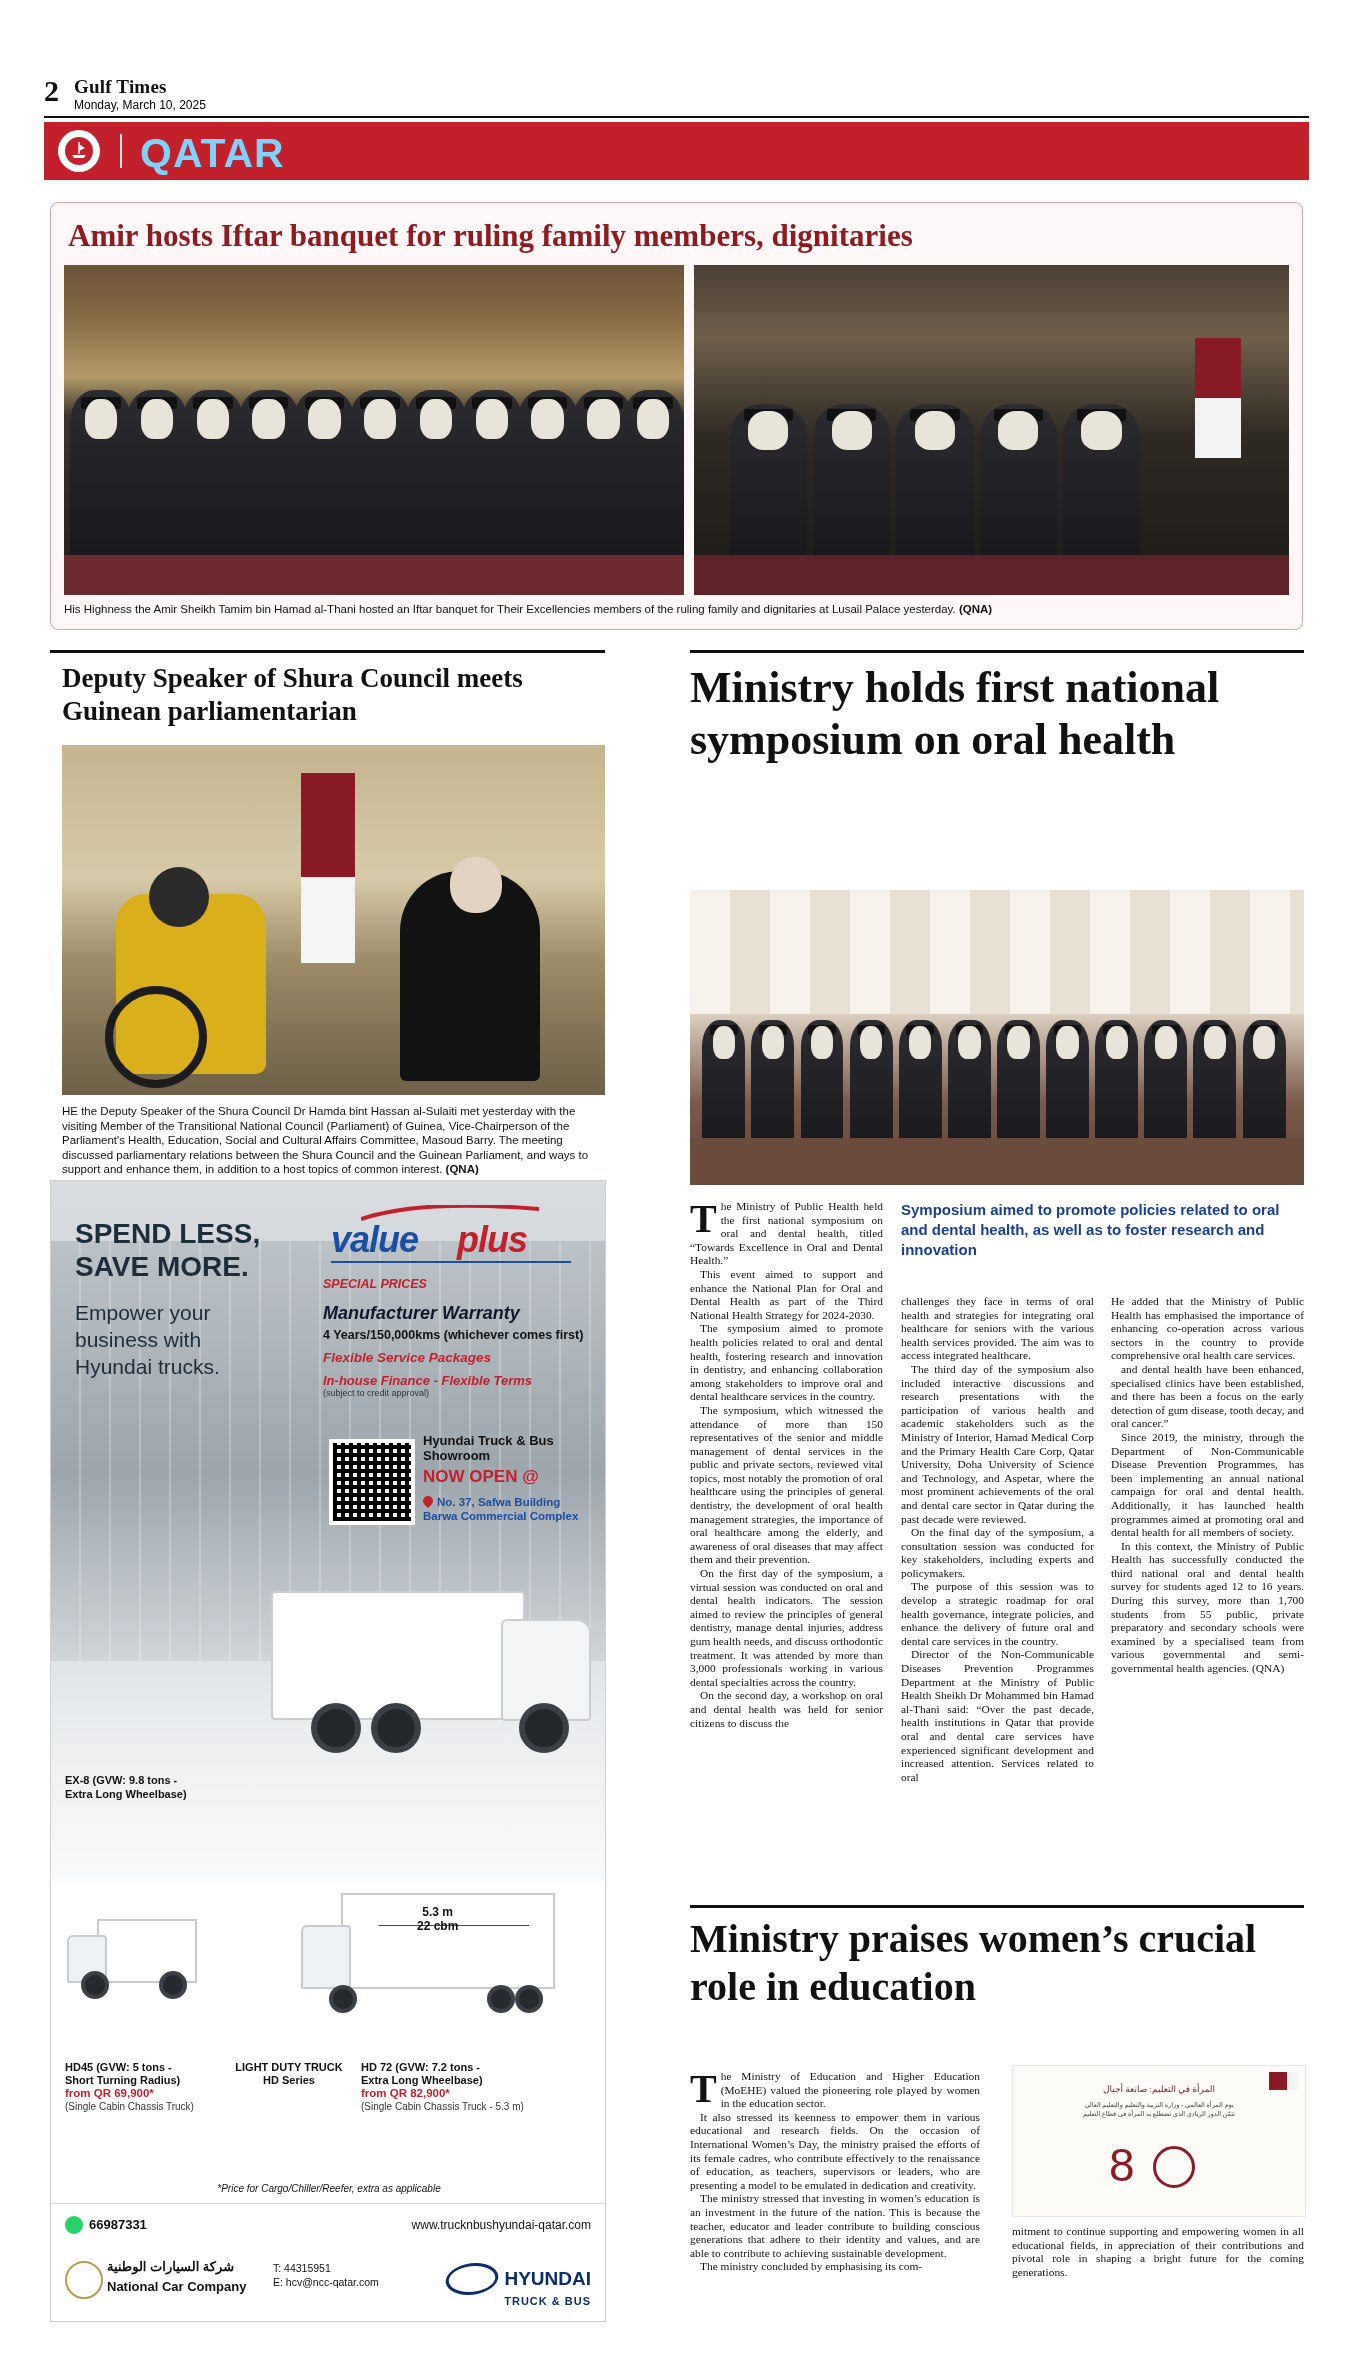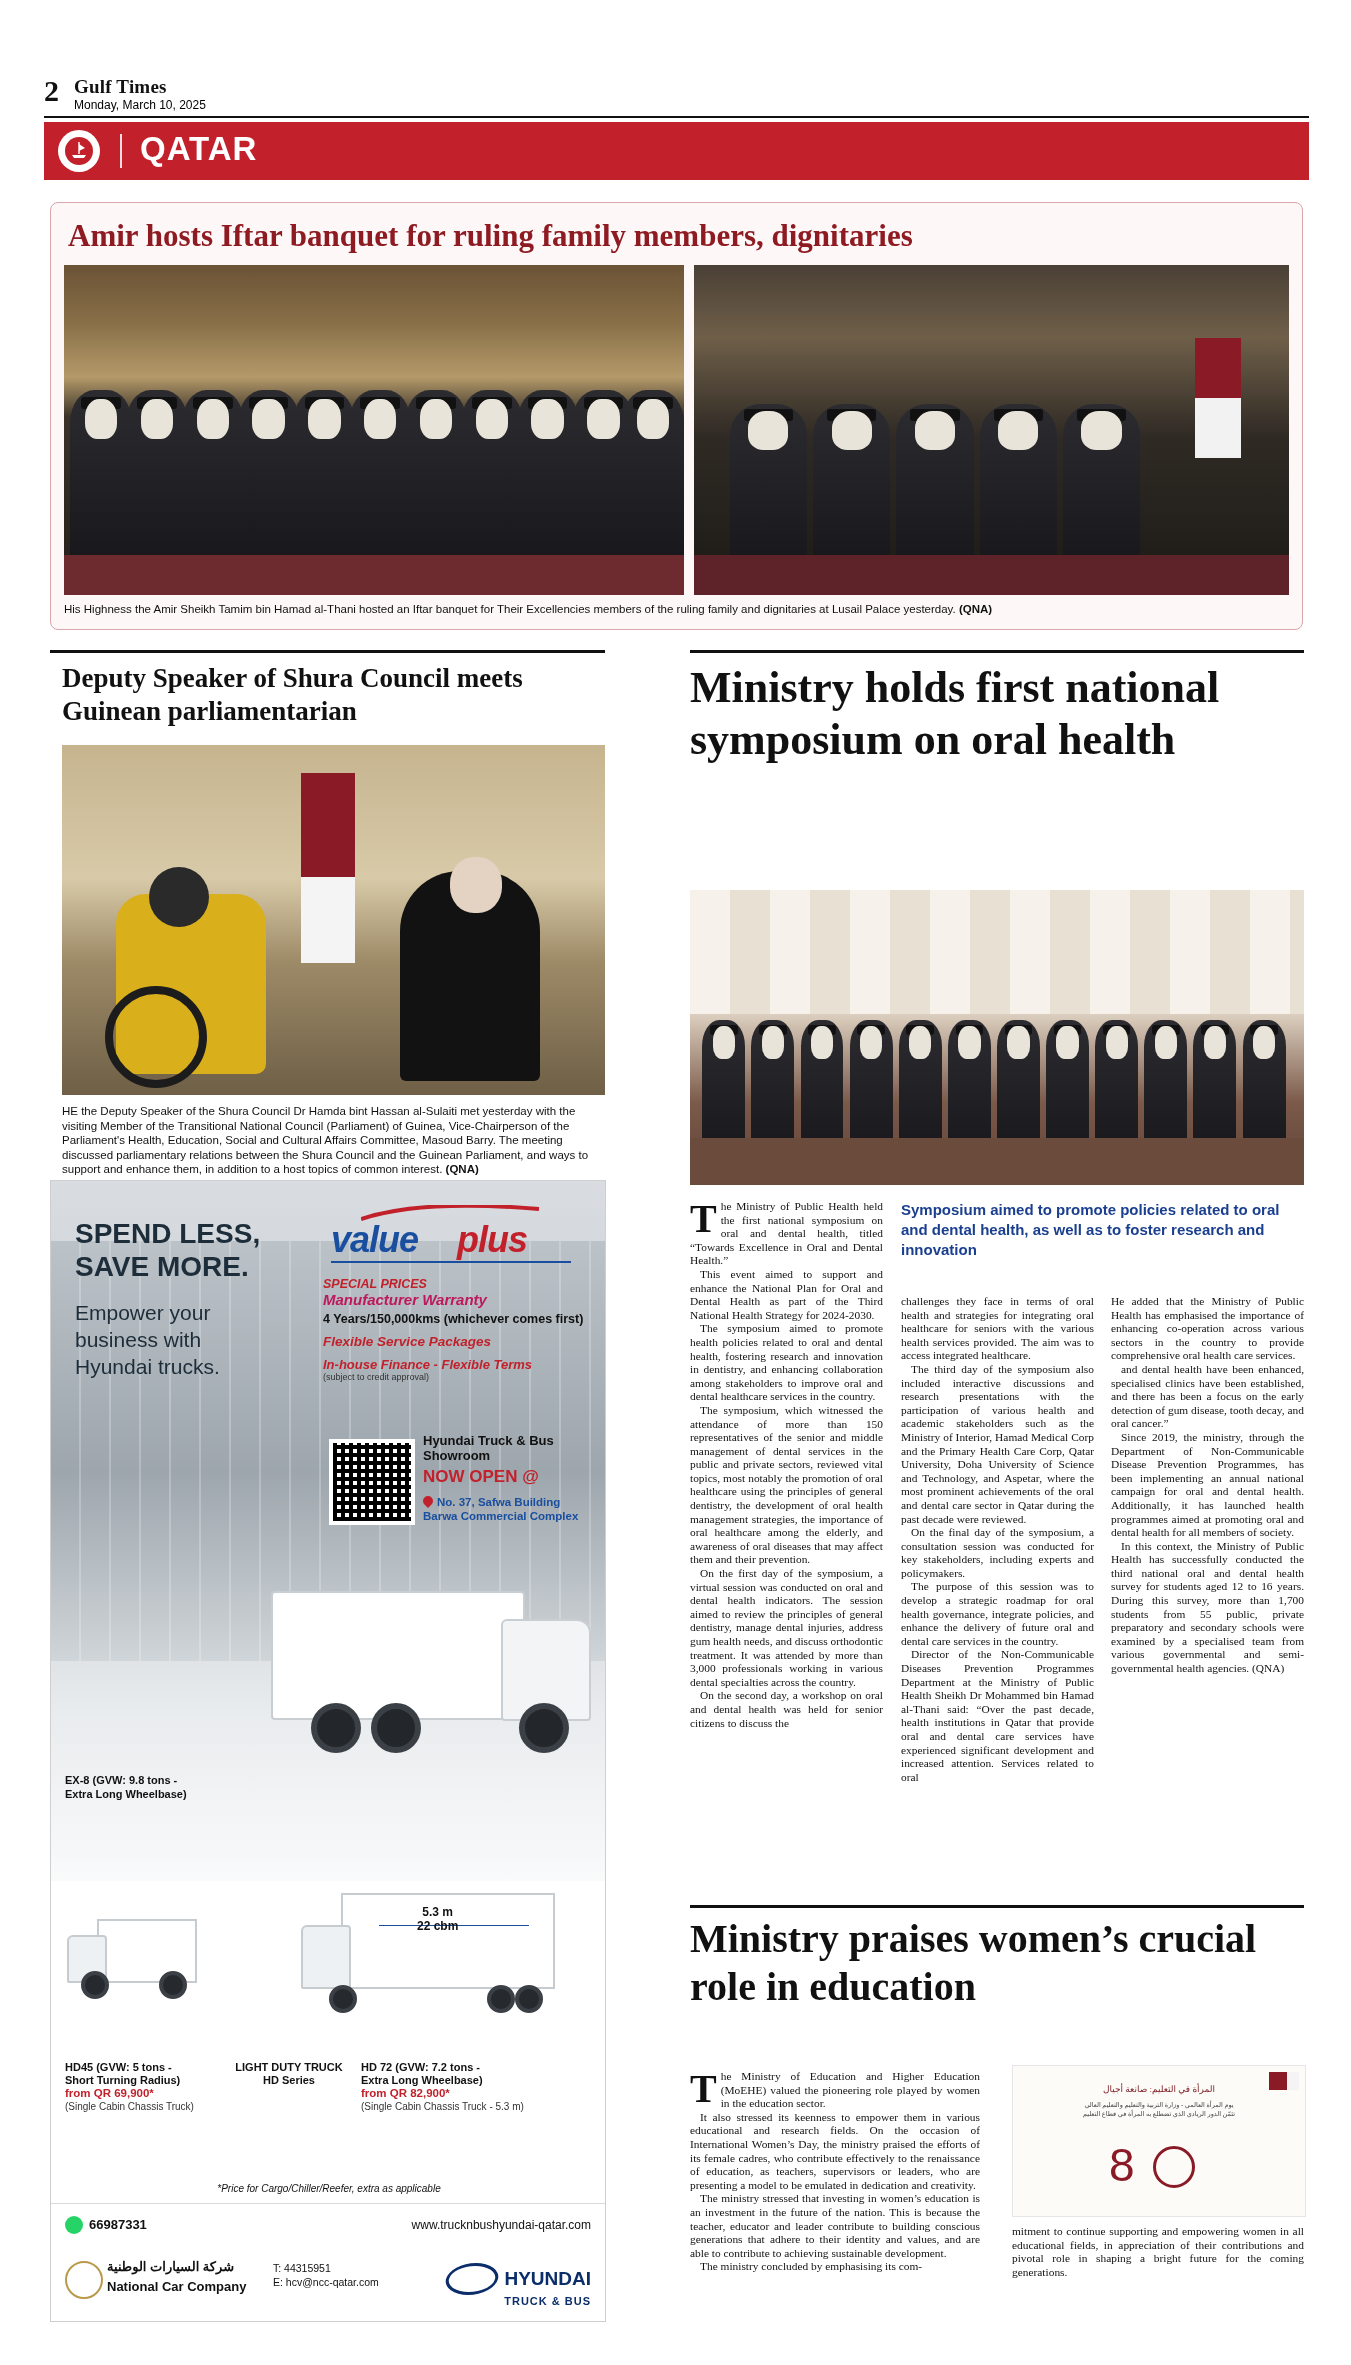--- a/index.html
+++ b/index.html
@@ -41,22 +41,22 @@
     position:absolute; left:14px; top:8px; width:42px; height:42px;
     border-radius:50%; background:#ffffff;
     display:flex; align-items:center; justify-content:center;
   }
   .section-logo svg { display:block; }
   .section-divider {
     position:absolute; left:76px; top:12px; width:2px; height:34px; background:#ffffff; opacity:.85;
   }
   .section-title {
     position:absolute; left:96px; top:8px;
-    color:#ffffff; font-family:"Liberation Sans", sans-serif;
-    font-size:33px; font-weight:bold; letter-spacing:1px;
+    color:#7dd3fc; font-family:"Liberation Sans", sans-serif;
+    font-size:41px; font-weight:bold; letter-spacing:1px;
   }
 
   
   .lead-box {
     position:absolute; left:50px; top:202px; width:1253px; height:428px;
     border:1.5px solid #d9a7ab; border-radius:8px; background:#fdf7f7;
     box-sizing:border-box;
   }
   .lead-headline {
     position:absolute; left:68px; top:218px; width:1210px;
@@ -160,21 +160,21 @@
   .vp-plus {
     position:absolute; left:134px; top:16px;
     font-family:"Liberation Sans", sans-serif; font-style:italic;
     font-size:36px; font-weight:bold; color:#c2212b; letter-spacing:-1px;
   }
   .vp-swoosh { position:absolute; left:38px; top:2px; width:180px; height:16px; }
   .vp-line { position:absolute; left:8px; top:58px; width:240px; height:2px; background:#1a4fa0; }
 
   .ad-offer { position:absolute; left:272px; top:96px; width:266px; font-family:"Liberation Sans", sans-serif; text-align:left; }
   .ad-offer .sp { font-size:12.5px; font-weight:bold; color:#c2212b; font-style:italic; }
-  .ad-offer .mw { font-size:15px; font-weight:bold; color:#be185d; font-style:italic; }
+  .ad-offer .mw { font-size:18px; font-weight:bold; color:#0f172a; font-style:italic;margin-top:12px; }
   .ad-offer .yrs { font-size:12.5px; font-weight:bold; color:#111; margin-top:4px; }
   .ad-offer .flex { font-size:13.5px; font-weight:bold; color:#c2212b; font-style:italic; margin-top:8px; }
   .ad-offer .fin { font-size:13px; font-weight:bold; color:#c2212b; font-style:italic; margin-top:8px; }
   .ad-offer .subj { font-size:9px; color:#333; }
 
   .qr { position:absolute; left:278px; top:258px; width:86px; height:86px; background:#fff; padding:4px; box-sizing:border-box; }
   .qr-inner { width:100%; height:100%; background:
     repeating-linear-gradient(90deg,#000 0 4px,#fff 4px 8px),
     repeating-linear-gradient(0deg,#000 0 4px,#fff 4px 8px);
     background-blend-mode:multiply; }

